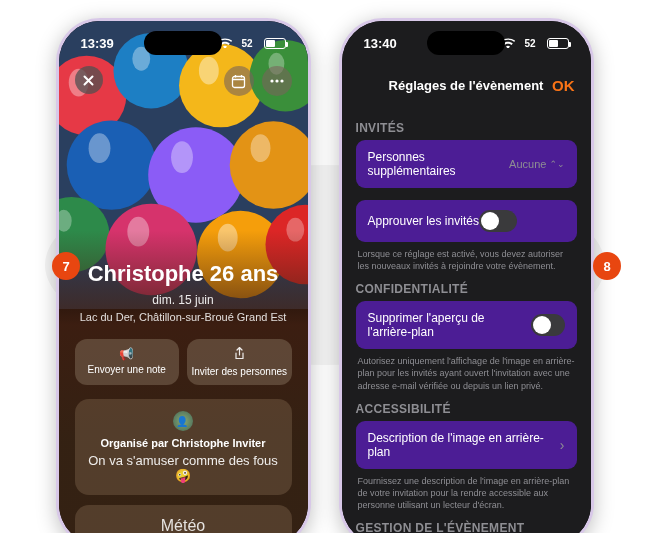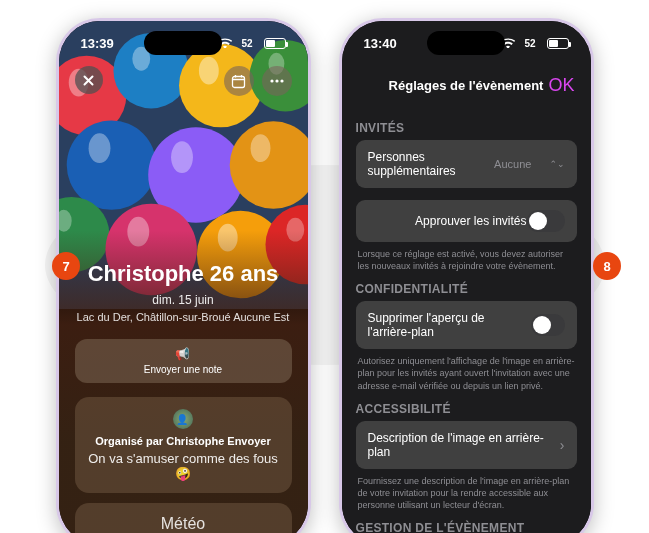--- a/index.html
+++ b/index.html
@@ -44,26 +44,26 @@
 .desc{font-size:13px;opacity:.9}
 .wcard{background:rgba(130,105,80,.4);border-radius:14px;padding:12px}
 .wlbl{font-size:16px;opacity:.85;margin-bottom:2px}
 .wdate{font-size:10px;opacity:.8;margin-bottom:6px}
 .wtxt{font-size:9.5px;opacity:.9;line-height:1.35}
 
 
 .p2 .screen{position:absolute;inset:0;background:#1c1c1e}
 .hdr{position:absolute;top:48px;left:0;right:0;display:flex;justify-content:center;align-items:center;padding:0 16px;height:32px}
 .hdr-title{color:#fff;font-size:13px;font-weight:600}
-.hdr-ok{position:absolute;right:16px;color:#d946ef;font-size:18px;font-weight:400}
+.hdr-ok{position:absolute;right:16px;color:#f97316;font-size:15px;font-weight:700}
 .settings{position:absolute;top:90px;left:0;right:0;bottom:0;padding:0 14px;overflow:hidden}
 .sec-lbl{color:#8e8e93;font-size:12px;font-weight:700;text-transform:uppercase;margin:10px 0 5px;letter-spacing:.3px}
-.row{background:#404040;border-radius:9px;padding:10px 12px;display:flex;align-items:center;justify-content:flex-end;margin-bottom:6px}
+.row{background:#4c1d95;border-radius:9px;padding:10px 12px;display:flex;align-items:center;justify-content:flex-start;margin-bottom:6px}
 .row-lbl{color:#fff;font-size:12px}
-.row-val{color:#8e8e93;font-size:11px;display:flex;align-items:center;gap:18px}
+.row-val{color:#8e8e93;font-size:11px;display:flex;align-items:center;gap:3px}
 .toggle{width:38px;height:22px;background:#3a3a3c;border-radius:11px;position:relative}
 .toggle::after{content:'';position:absolute;width:18px;height:18px;background:#fff;border-radius:50%;top:2px;left:2px}
 .help{color:#8e8e93;font-size:9px;line-height:1.35;margin-bottom:10px;padding:0 2px}
 .chev{color:#8e8e93;font-size:14px}
 .updown{font-size:9px}
 
 .badge{position:absolute;width:28px;height:28px;background:#e84610;border-radius:50%;display:flex;align-items:center;justify-content:center;color:#fff;font-weight:700;font-size:13px;z-index:30}
 .b7{top:252px;left:52px}
 .b8{top:252px;right:28px}
 </style>
@@ -146,30 +146,38 @@
                   <circle cx="2" cy="2" r="1.6" fill="#fff"></circle>
                   <circle cx="7" cy="2" r="1.6" fill="#fff"></circle>
                   <circle cx="12" cy="2" r="1.6" fill="#fff"></circle>
                 </svg>
             </div>
           </div>
         </div>
         <div class="content">
           <div class="title">Christophe 26 ans</div>
           <div class="date">dim. 15 juin</div>
-          <div class="loc">Lac du Der, Châtillon-sur-Broué Aucune Est</div>
+          <div class="loc">Lac du Der, Châtillon-sur-Broué Grand Est</div>
           <div class="actions">
             <div class="abtn">
               <span class="abtn-ic">📢</span>
               <span class="abtn-lbl">Envoyer une note</span>
             </div>
+            <div class="abtn">
+              <span class="abtn-ic">
+                <svg width="11" height="13" viewBox="0 0 11 13">
+                    <path fill="none" stroke="#fff" stroke-width="1.2" stroke-linecap="round" stroke-linejoin="round" d="M5.5 1v7M3 3l2.5-2.5L8 3M2 6v5.5h7V6"></path>
+                  </svg>
+              </span>
+              <span class="abtn-lbl">Inviter des personnes</span>
+            </div>
           </div>
           <div class="card">
             <div class="avatar">👤</div>
-            <div class="org">Organisé par Christophe Envoyer</div>
+            <div class="org">Organisé par Christophe Inviter</div>
             <div class="desc">On va s'amuser comme des fous 🤪</div>
           </div>
           <div class="wcard">
             <div class="wlbl">Météo</div>
             <div class="wdate">8 juin</div>
             <div class="wtxt">Pendant cette période, les températures sont généralement comprises entre 12°C et 21°C.</div>
           </div>
         </div>
       </div>
     </div>

